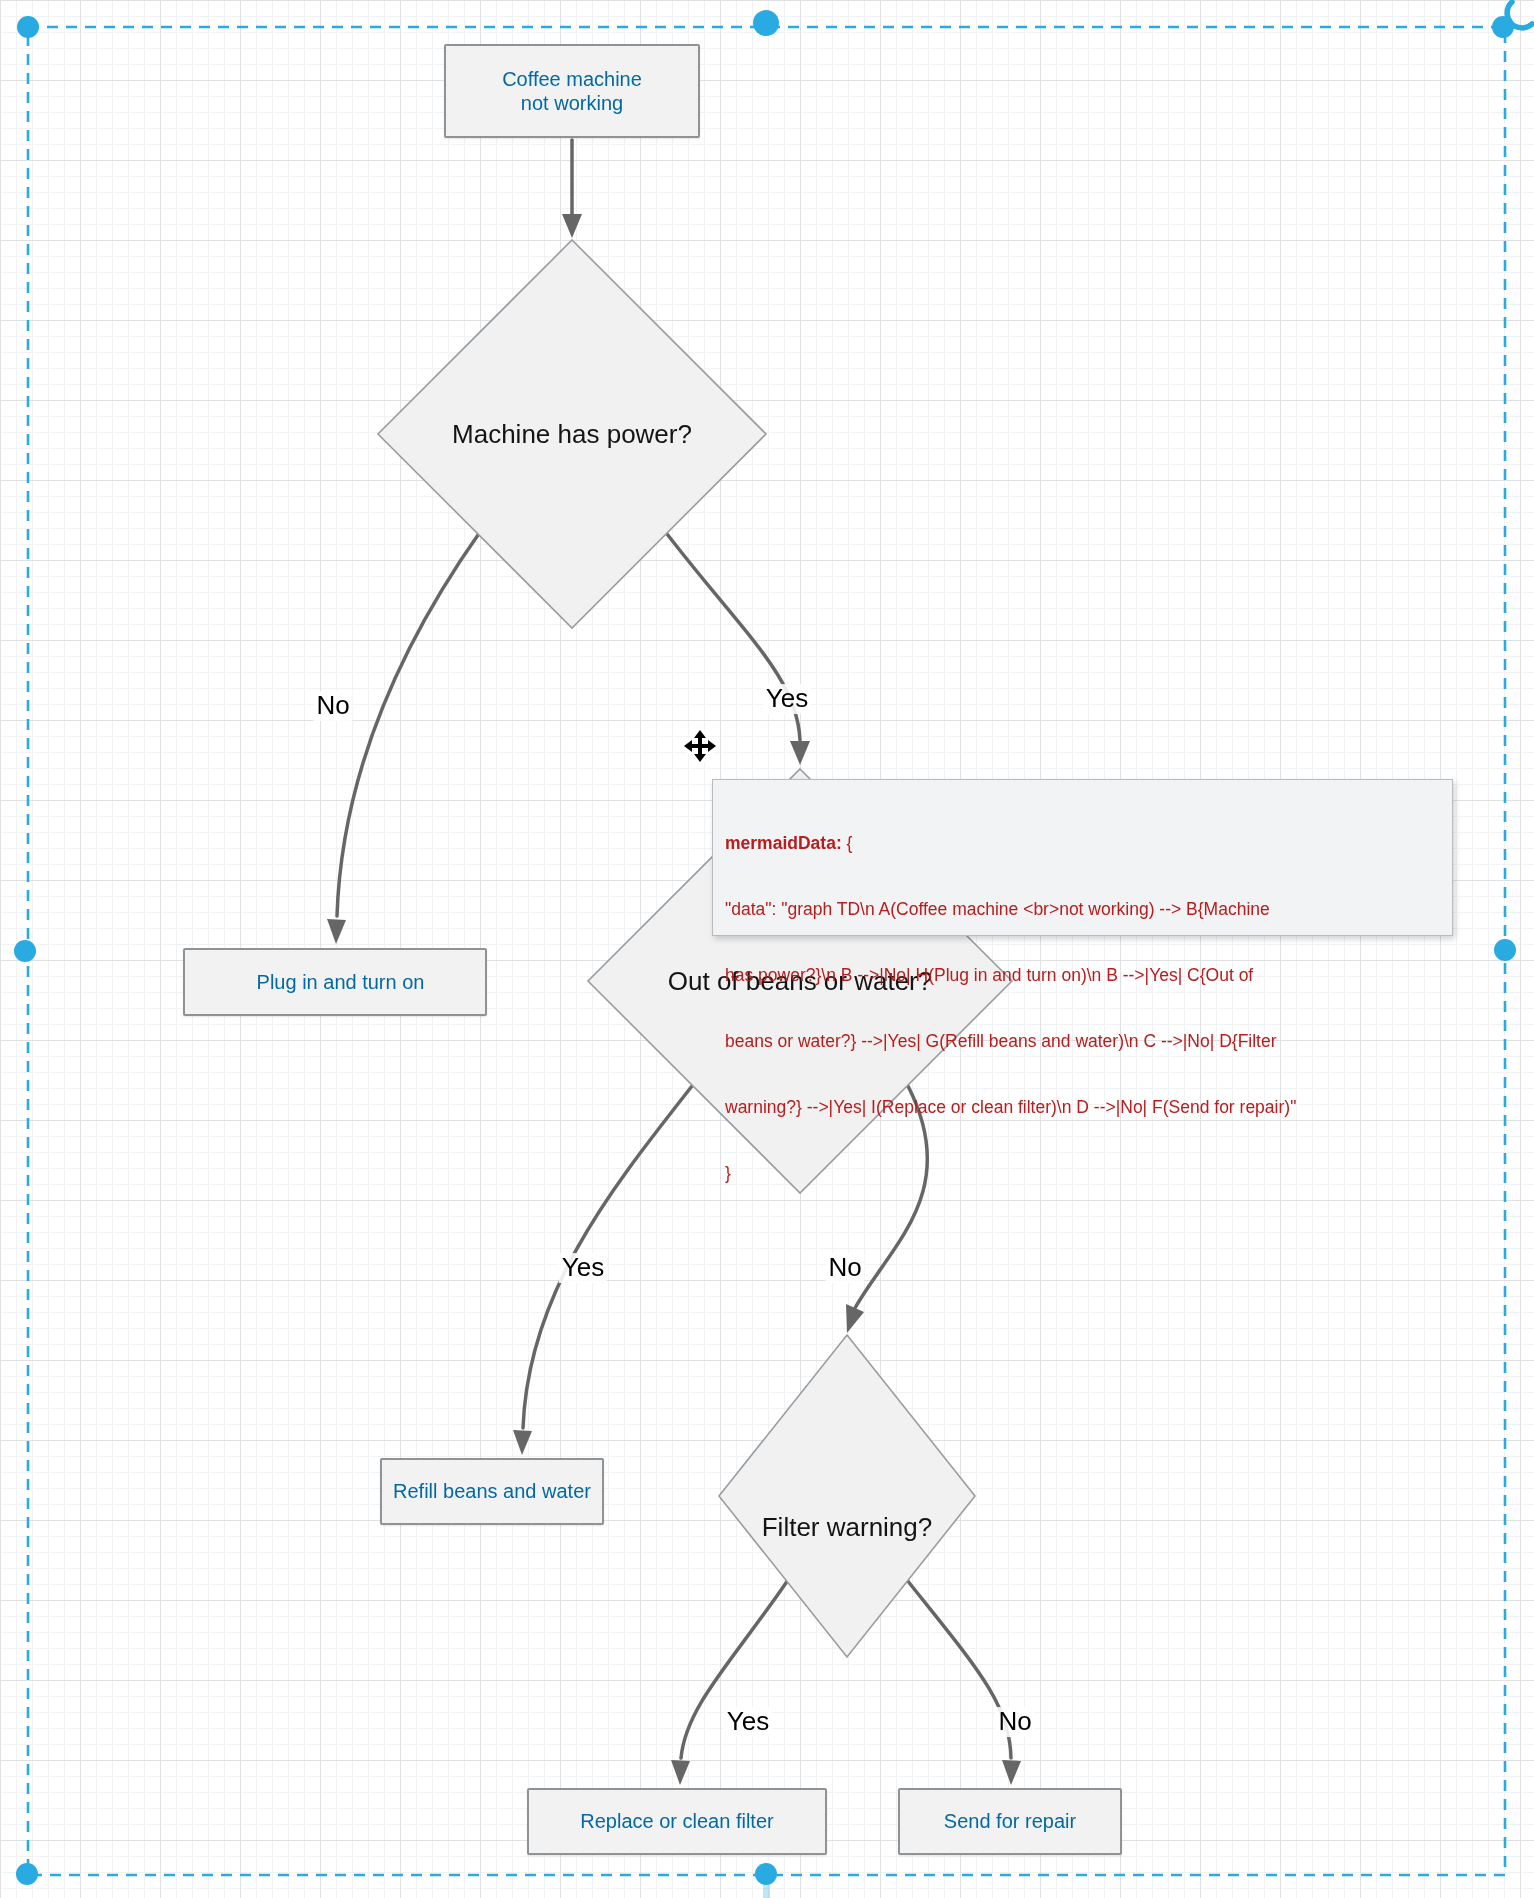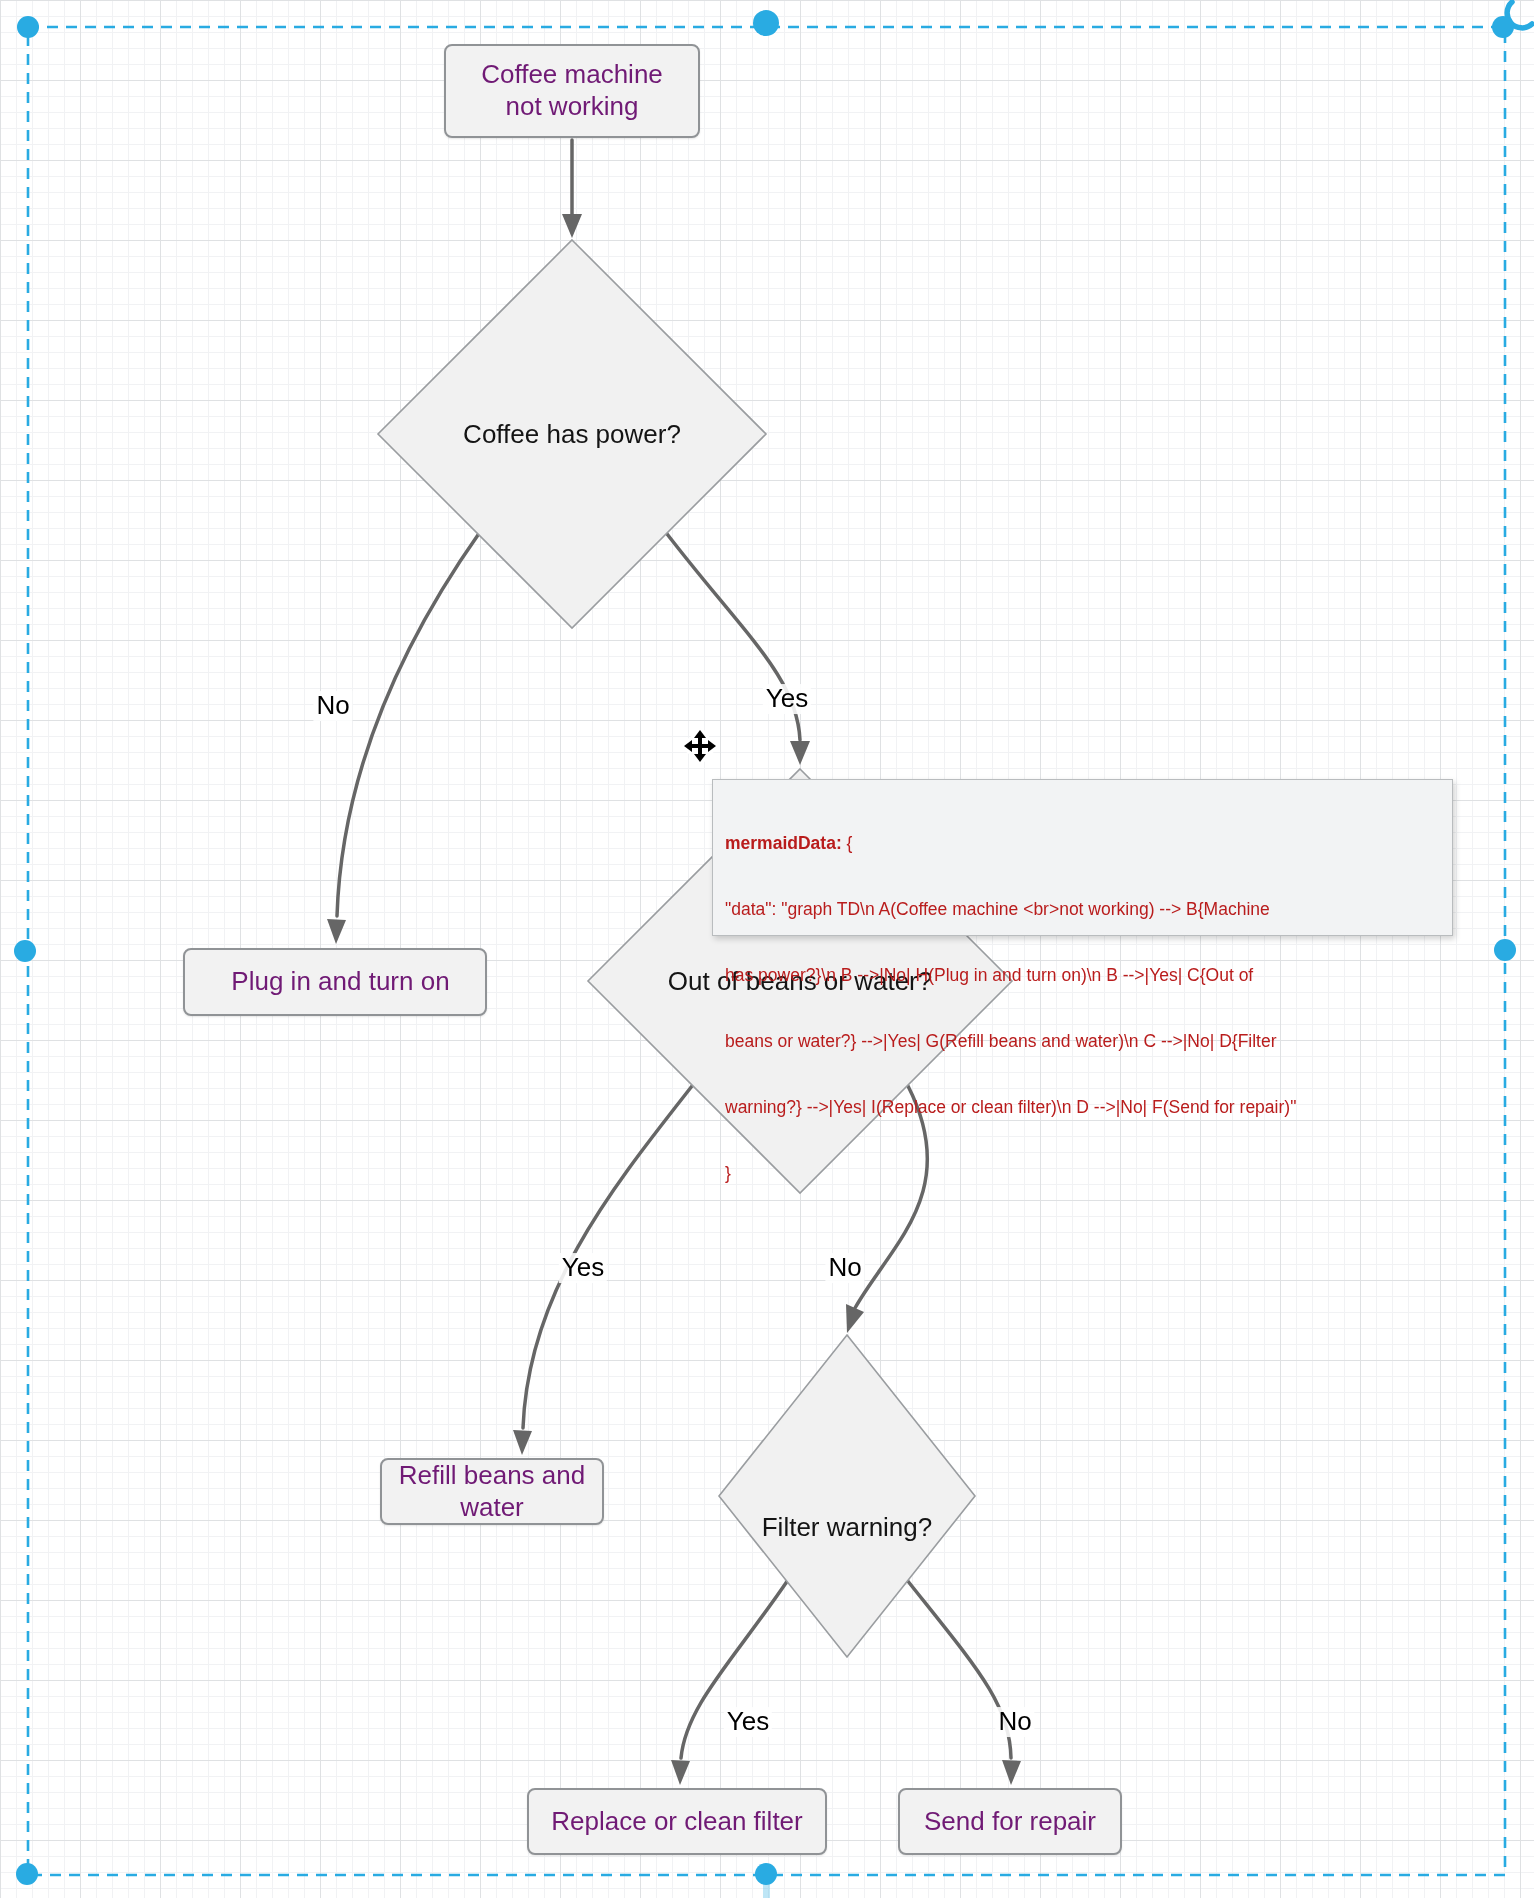--- a/index.html
+++ b/index.html
@@ -10,22 +10,22 @@
       linear-gradient(#dfe1e3 1px, transparent 1px),
       linear-gradient(90deg, #dfe1e3 1px, transparent 1px),
       linear-gradient(#f1f2f4 1px, transparent 1px),
       linear-gradient(90deg, #f1f2f4 1px, transparent 1px);
     background-size:80px 80px,80px 80px,16px 16px,16px 16px;
     font-family:"Liberation Sans", sans-serif;
   }
   svg.layer{position:absolute;left:0;top:0;}
   .node{
     position:absolute;display:flex;align-items:center;justify-content:center;
-    background:#f2f2f2;border:2px solid #909396;border-radius:8px;
-    font-size:26px;color:#701a75;text-align:center;white-space:pre-line;
+    background:#f2f2f2;border:2px solid #909396;border-radius:2px;
+    font-size:20px;color:#0369a1;text-align:center;white-space:pre-line;
     box-shadow:0 1px 2px rgba(0,0,0,0.10);
     box-sizing:border-box;line-height:1.22;
   }
   .diamond-label{
     position:absolute;display:flex;align-items:center;justify-content:center;
     font-size:26px;color:#141414;text-align:center;white-space:nowrap;
   }
   .edge-label{
     position:absolute;transform:translate(-50%,-50%);
     font-size:26px;color:#000;background:rgba(255,255,255,0.88);
@@ -101,21 +101,21 @@
 not working</div>
 
   <div class="node" style="left:183px;top:948px;width:304px;height:68px;padding-left:11px;">Plug in and turn on</div>
 
   <div class="node" style="left:380px;top:1458px;width:224px;height:67px;">Refill beans and water</div>
 
   <div class="node" style="left:898px;top:1788px;width:224px;height:67px;">Send for repair</div>
 
   <div class="node" style="left:527px;top:1788px;width:300px;height:67px;">Replace or clean filter</div>
 
-  <div class="diamond-label" style="left:422px;top:414px;width:300px;height:40px;">Coffee has power?</div>
+  <div class="diamond-label" style="left:422px;top:414px;width:300px;height:40px;">Machine has power?</div>
 
   <div class="diamond-label" style="left:650px;top:961px;width:300px;height:40px;">Out of beans or water?</div>
 
   <div class="diamond-label" style="left:722px;top:1507px;width:250px;height:40px;text-align:center;">Filter warning?</div>
 
   <div class="edge-label" style="left:333px;top:706px;">No</div>
   <div class="edge-label" style="left:787px;top:699px;">Yes</div>
   <div class="edge-label" style="left:583px;top:1268px;">Yes</div>
   <div class="edge-label" style="left:845px;top:1268px;">No</div>
   <div class="edge-label" style="left:748px;top:1722px;">Yes</div>

